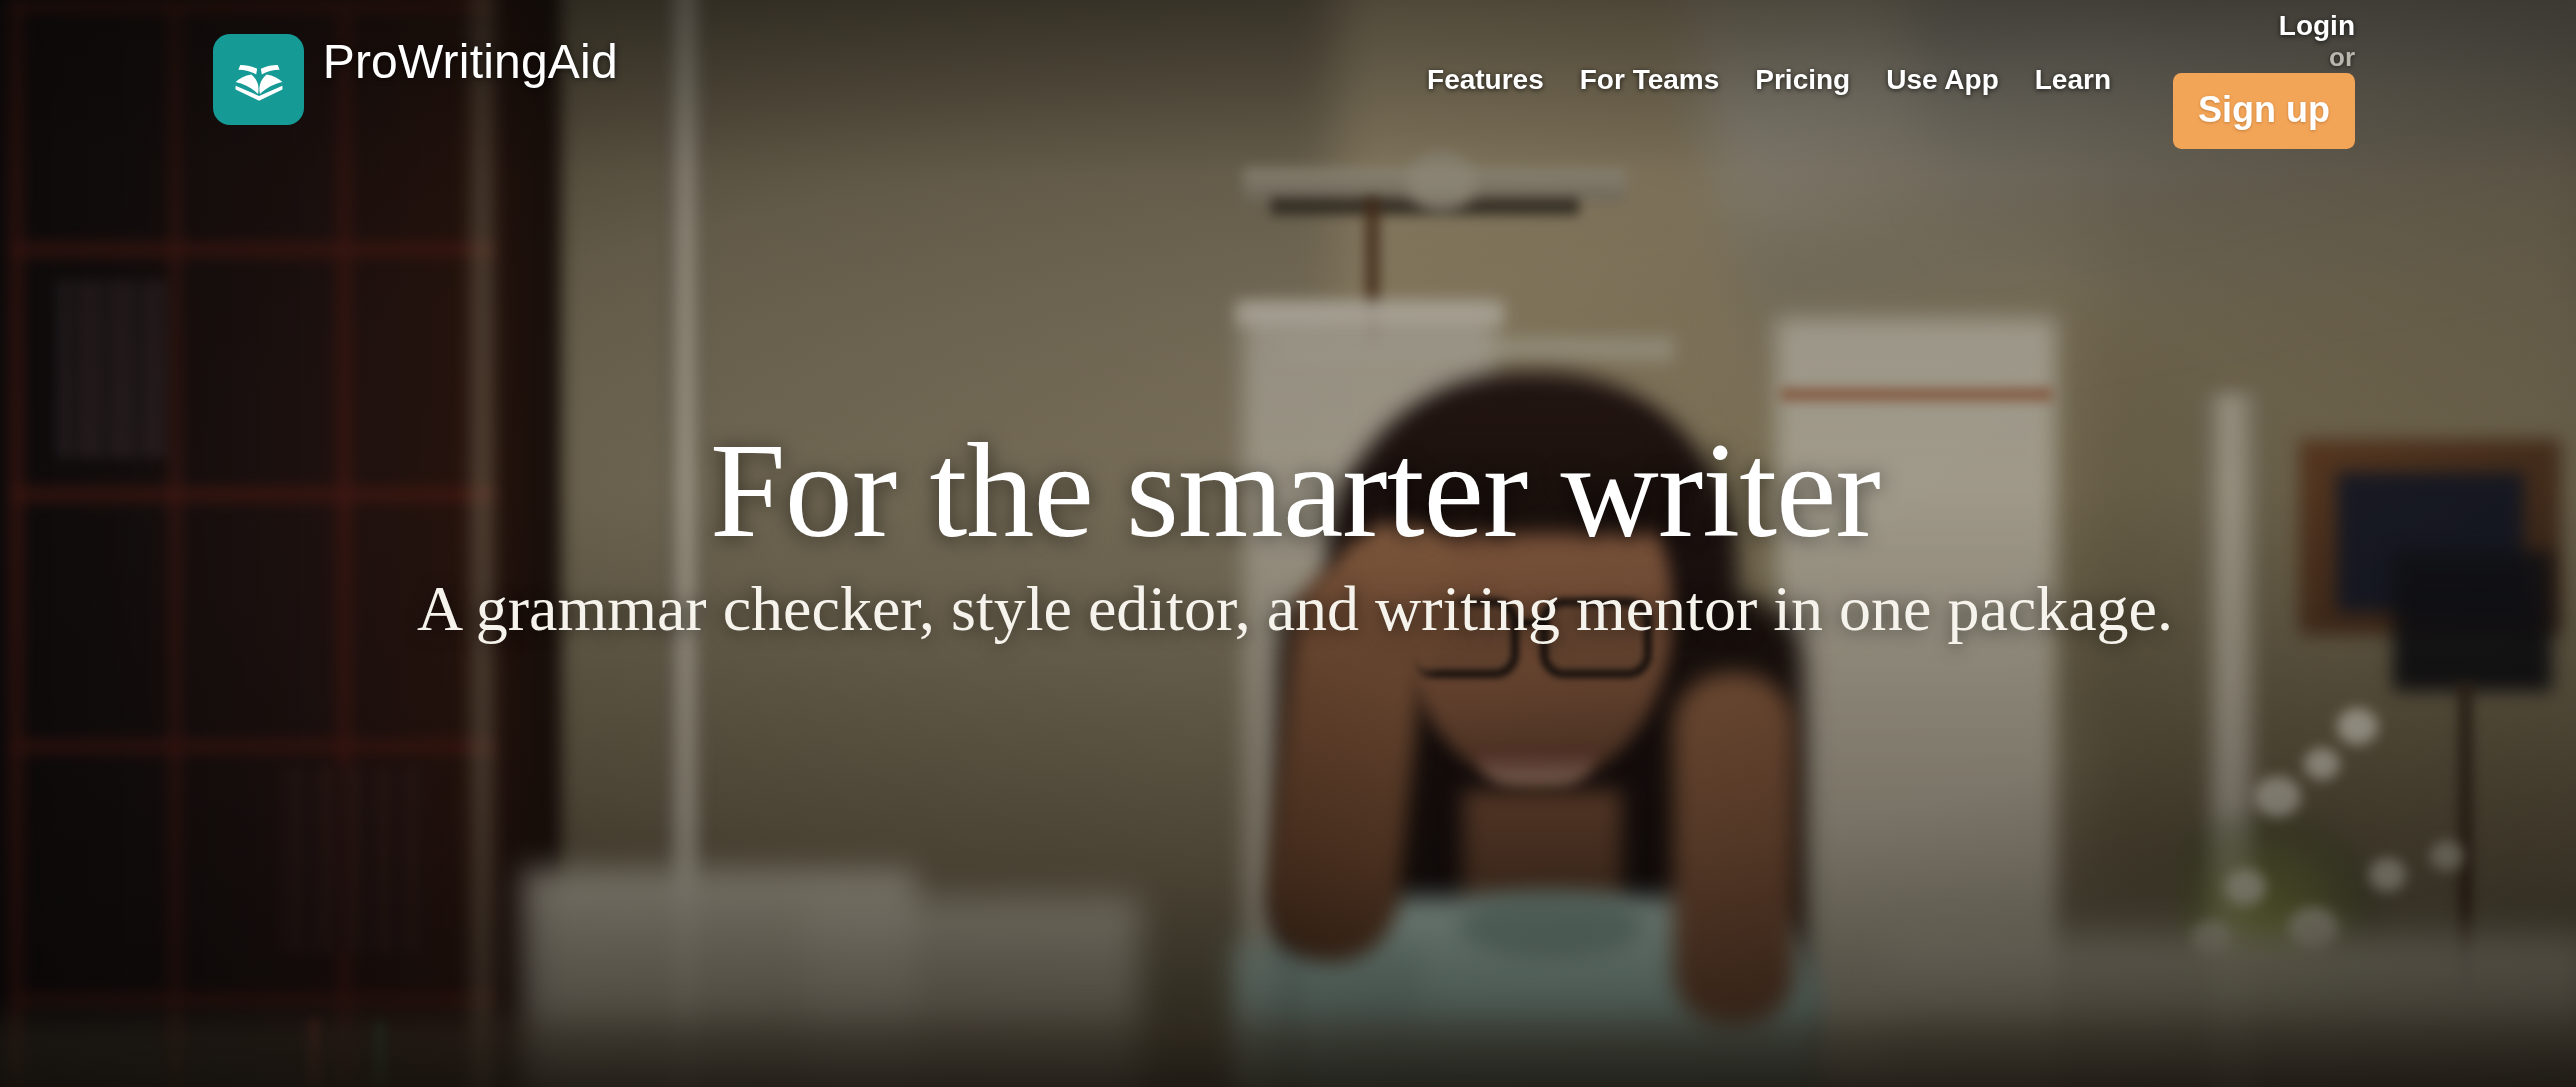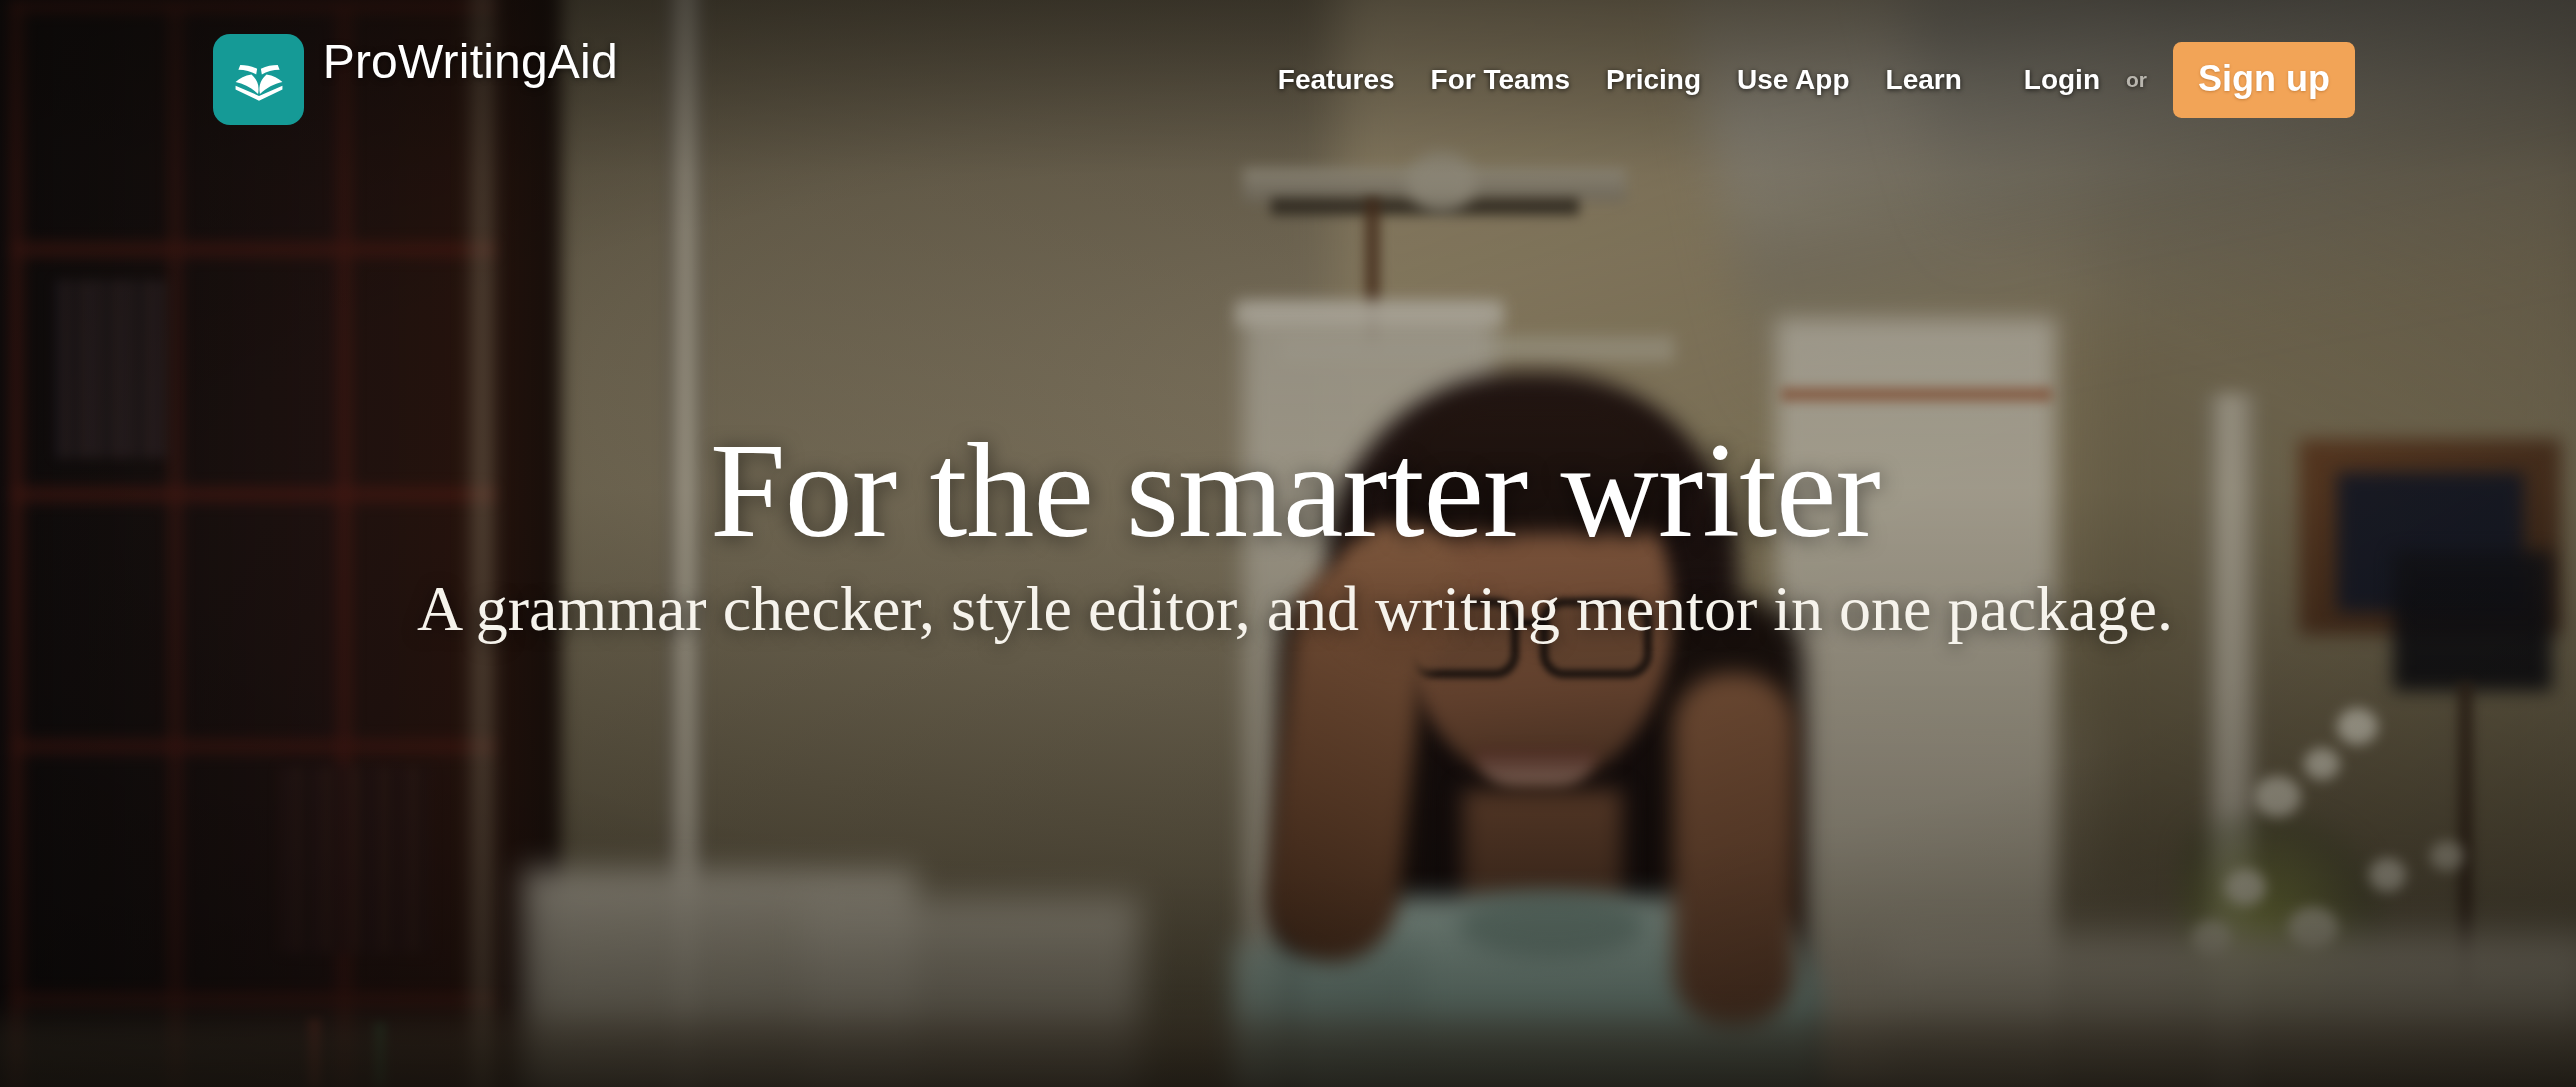--- a/index.html
+++ b/index.html
@@ -341,27 +341,27 @@
     text-shadow:0 0.9px 6.5px rgba(0,0,0,.6);
     white-space:nowrap;
   }
   .nav-spacer{ flex:1 1 auto; }
   .nav-links{ display:flex; align-items:flex-end; gap:36px; }
   .nav-link{
     color:#fff; font-size:28px; font-weight:700;
     text-shadow:0 0.9px 5.6px rgba(0,0,0,.75);
     white-space:nowrap; cursor:pointer;
   }
-  .nav-auth{ display:flex; align-items:center; gap:26px; margin-left:62px; }
+  .nav-auth{ display:flex; align-items:flex-end; margin-left:62px;flex-direction:column; }
   .nav-login{
     color:#fff; font-size:28px; font-weight:700;
     text-shadow:0 0.9px 5.6px rgba(0,0,0,.75); cursor:pointer;
   }
   .nav-or{
-    color:#b9b6ae; font-size:21px; font-weight:700;
+    color:#b9b6ae; font-size:26px; font-weight:700;
     text-shadow:0 0.9px 4.7px rgba(0,0,0,.6);
   }
   .nav-signup{
     background:#f2a457; color:#fff;
     font-size:36px; font-weight:700;
     padding:16px 25px 18px; border-radius:8.4px;
     border:none; cursor:pointer; white-space:nowrap;
     text-shadow:0 0.9px 2.8px rgba(120,60,10,.35);
   }
 

